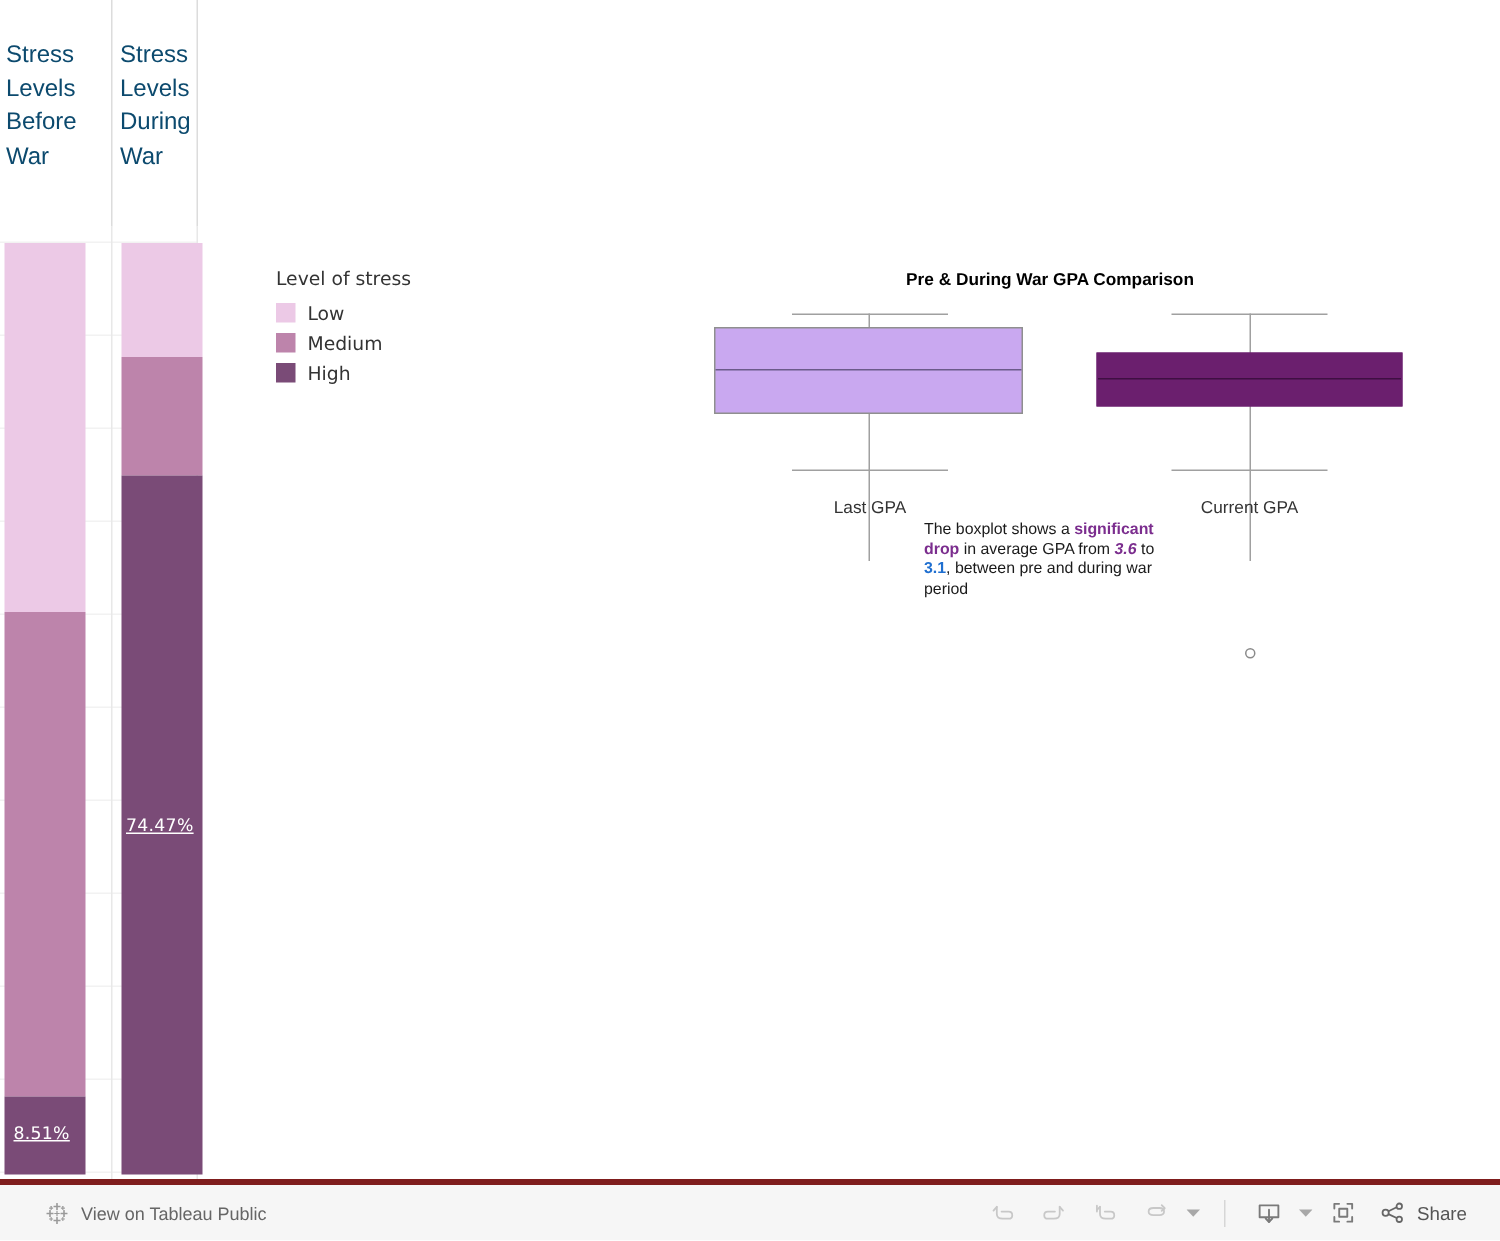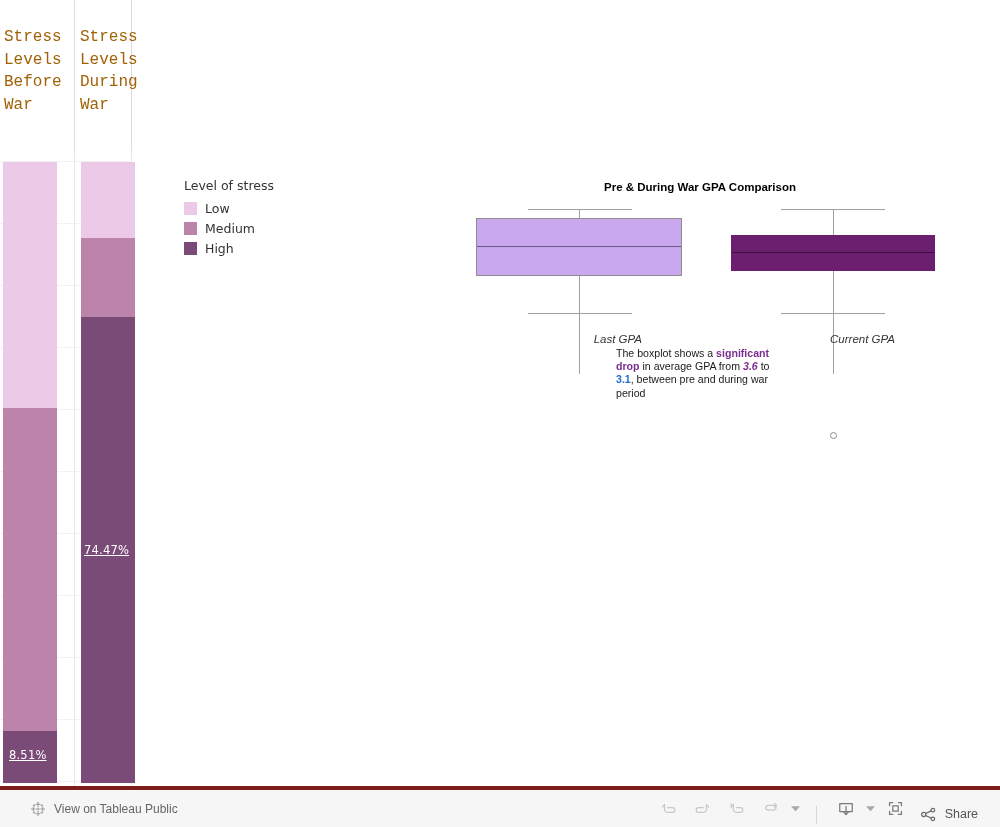--- a/index.html
+++ b/index.html
@@ -21,22 +21,22 @@
   }
 
   
   .bar-panel { position: absolute; left: 0; top: 0; width: 132px; height: 790px; }
 
   .col-header {
     position: absolute;
     top: 26px;
     font-size: 16px;
     line-height: 22.5px;
-    color: #a16207;
-    font-family: Liberation Mono, monospace;
+    color: #0c4a6e;
+    font-family: Liberation Sans, sans-serif;
     font-weight: 400;
     width: 64px;
     white-space: pre-line;
   }
   .col-header.c1 { left: 4px; }
   .col-header.c2 { left: 80px; }
 
   .hdr-sep {
     position: absolute;
     top: 0px;
@@ -156,22 +156,21 @@
   }
   .median-line {
     position: absolute;
     height: 1px;
   }
   .box-axis-label {
     position: absolute;
     font-size: 11.5px;
     color: #333333;
     font-family: "Liberation Sans", sans-serif;
-    text-align: right;
-    font-style: italic;
+    text-align: center;
   }
   .outlier {
     position: absolute;
     width: 5px;
     height: 5px;
     border: 1px solid #8a8a8a;
     border-radius: 50%;
     background: transparent;
   }
 
@@ -204,21 +203,21 @@
   .tb-left { display: flex; align-items: center; margin-left: 30px; }
   .tb-pub-label {
     font-size: 12px;
     color: #666666;
     font-family: "Liberation Sans", sans-serif;
     margin-left: 8px;
   }
   .tb-right {
     margin-left: auto;
     display: flex;
-    align-items: flex-end;
+    align-items: center;
     margin-right: 22px;
   }
   .tb-btn {
     width: 34px;
     height: 30px;
     display: flex;
     align-items: center;
     justify-content: center;
     color: #c8c8c8;
   }

